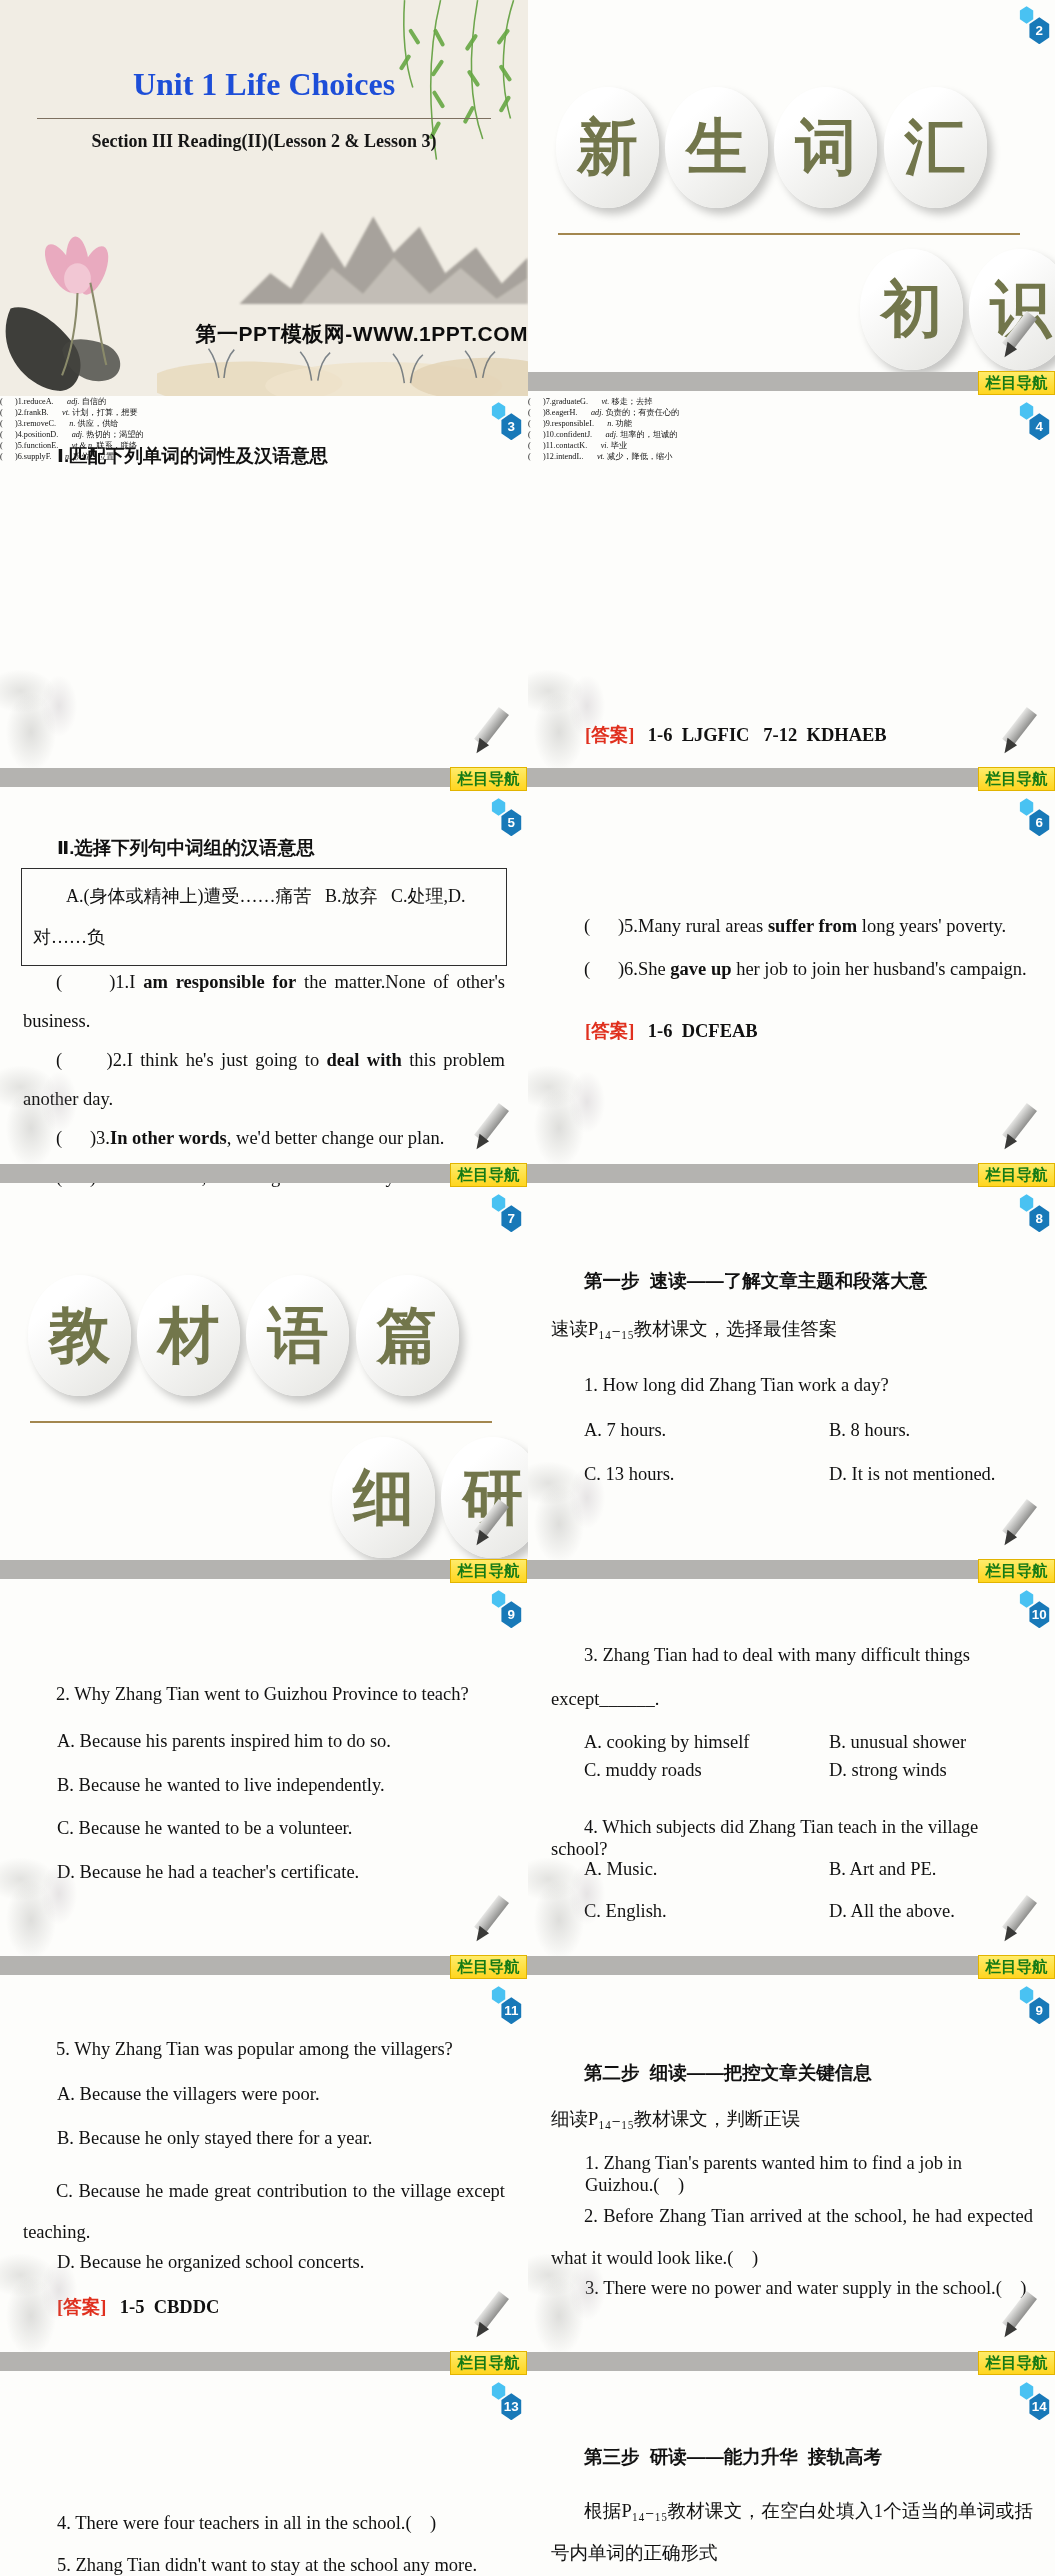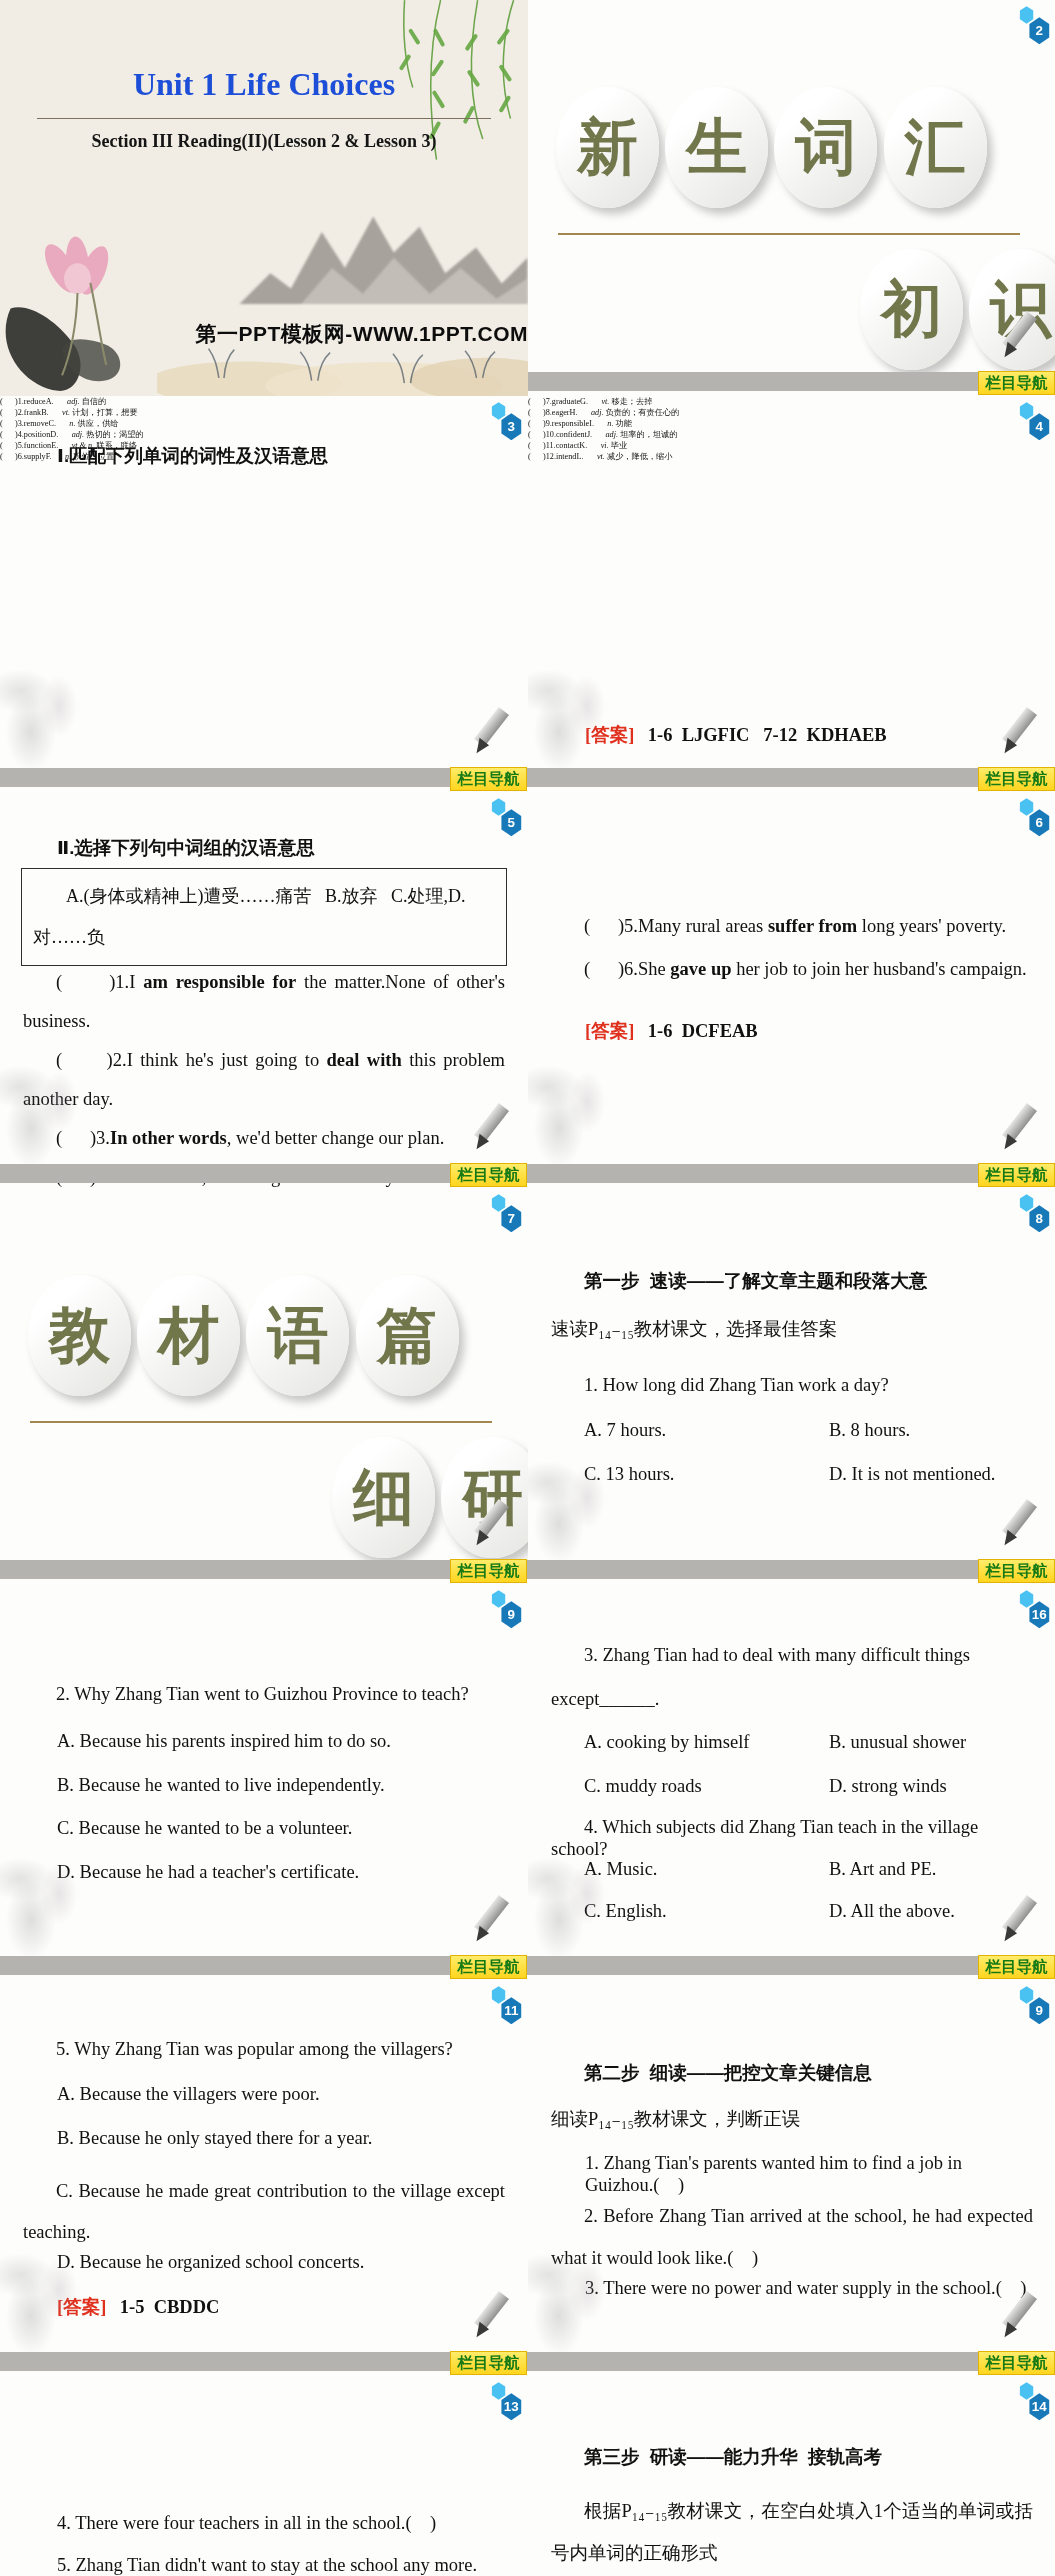--- a/index.html
+++ b/index.html
@@ -329,37 +329,37 @@
     <div class="navlab">栏目导航</div>
   </div>
 
   <div class="slide s-content">
     <div class="tb ind jus" style="top:61px">3. Zhang Tian had to deal with many difficult things</div>
     <div class="tb" style="top:105px">except______.</div>
     <div class="tb two" style="top:148px">
         <span>A. cooking by himself</span>
         <span>B. unusual shower</span>
       </div>
-    <div class="tb two" style="top:192px">
+    <div class="tb two" style="top:176px">
         <span>C. muddy roads</span>
         <span>D. strong winds</span>
       </div>
     <div class="tb ind" style="top:233px">4. Which subjects did Zhang Tian teach in the village school?</div>
     <div class="tb two" style="top:275px">
         <span>A. Music.</span>
         <span>B. Art and PE.</span>
       </div>
     <div class="tb two" style="top:317px">
         <span>C. English.</span>
         <span>D. All the above.</span>
       </div>
     <div class="badge">
         <span class="hex2"></span>
         <span class="hex">
-          <b>16</b>
+          <b>10</b>
         </span>
       </div>
     <div class="pen"></div>
     <div class="gbar"></div>
     <div class="navlab">栏目导航</div>
   </div>
 
   <div class="slide s-content">
     <div class="tb ind" style="top:59px">5. Why Zhang Tian was popular among the villagers?</div>
     <div class="tb" style="top:104px;left:57px">A. Because the villagers were poor.</div>

